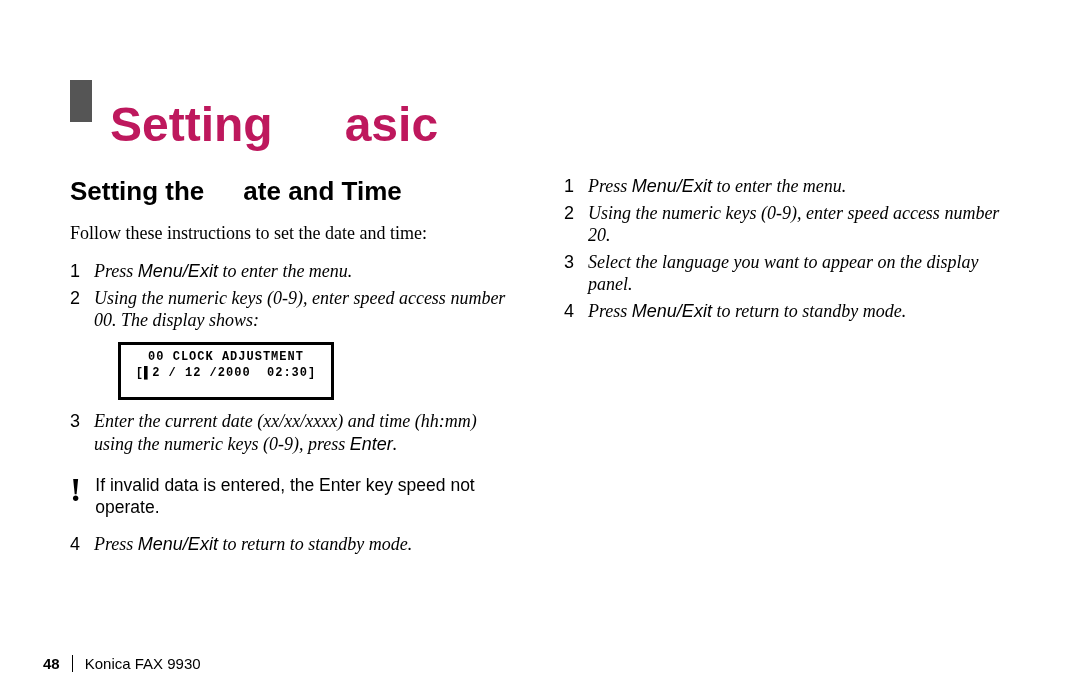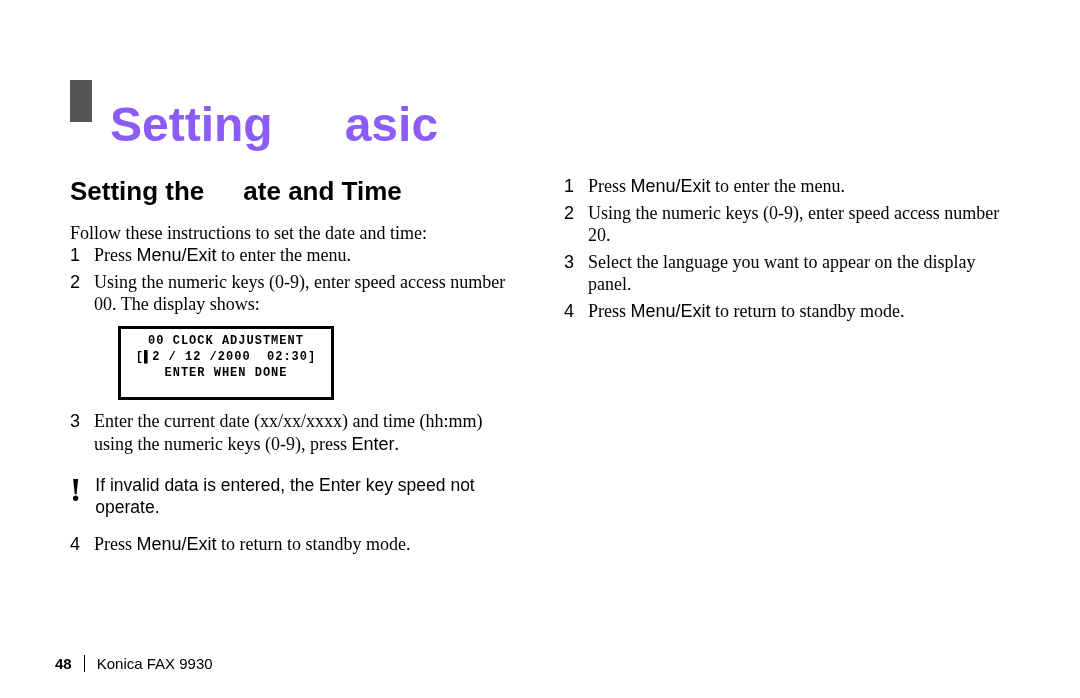--- a/index.html
+++ b/index.html
@@ -27,21 +27,21 @@
     height: 42px;
     background: #555;
   }
   .chapter-title {
     font-family: "Trebuchet MS", "Arial Black", Arial, sans-serif;
     font-weight: 900;
     font-size: 48px;
     line-height: 1.05;
     margin: 40px 0 20px 40px;
     letter-spacing: 0px;
-    color: #8b5cf6;
+    color: #be185d;
   }
   .chapter-title-line {
     display: block;
   }
   .columns {
     display: flex;
     gap: 48px;
     margin-top: 25px;
   }
   .col {
@@ -49,38 +49,39 @@
     font-size: 18px;
     line-height: 1.25;
   }
   .section-heading {
     font-family: "Trebuchet MS", Arial, sans-serif;
     font-weight: 700;
     font-size: 26px;
     margin: 0 0 14px 0;
   }
   .intro {
-    margin: 0 0 0 0;
+    margin: 0 0 16px 0;
   }
   .steps {
     list-style: none;
     padding: 0;
     margin: 0;
   }
   .steps li {
     display: flex;
     gap: 10px;
     margin-bottom: 4px;
   }
   .step-num {
     font-family: Arial, sans-serif;
     min-width: 14px;
   }
   .step-text {
     flex: 1;
+    font-style: italic;
   }
   .kw {
     font-family: Arial, Helvetica, sans-serif;
   }
   .lcd-wrap {
     margin: 10px 0 10px 48px;
   }
   .lcd {
     border: 3px solid #000;
     display: inline-block;
@@ -105,21 +106,21 @@
     font-size: 17.5px;
   }
   .caution-icon {
     font-family: Georgia, "Times New Roman", serif;
     font-weight: 900;
     font-size: 34px;
     line-height: 0.9;
   }
   .footer {
     position: absolute;
-    left: 55px;
+    left: 43px;
     bottom: 26px;
     display: flex;
     align-items: center;
     font-family: Arial, Helvetica, sans-serif;
     font-size: 15px;
   }
   .page-num {
     font-weight: 700;
     padding-right: 12px;
     border-right: 1.5px solid #000;
@@ -152,21 +153,20 @@
         <li>
           <span class="step-num">2</span>
           <span class="step-text">Using the numeric keys (0-9), enter speed access number 00. The display shows:</span>
         </li>
       </ol>
 
       <div class="lcd-wrap">
         <div class="lcd">
           <div class="lcd-line">00 CLOCK ADJUSTMENT</div>
           <div class="lcd-line">[▌2 / 12 /2000  02:30]</div>
-          <div class="lcd-line">ENTER WHEN DONE</div>
         </div>
       </div>
 
       <ol class="steps">
         <li>
           <span class="step-num">3</span>
           <span class="step-text">
             <span>Enter the current date (xx/xx/xxxx) and time (hh:mm) using the numeric keys (0-9), press </span><span class="kw">Enter</span><span>.</span>
           </span>
         </li>

